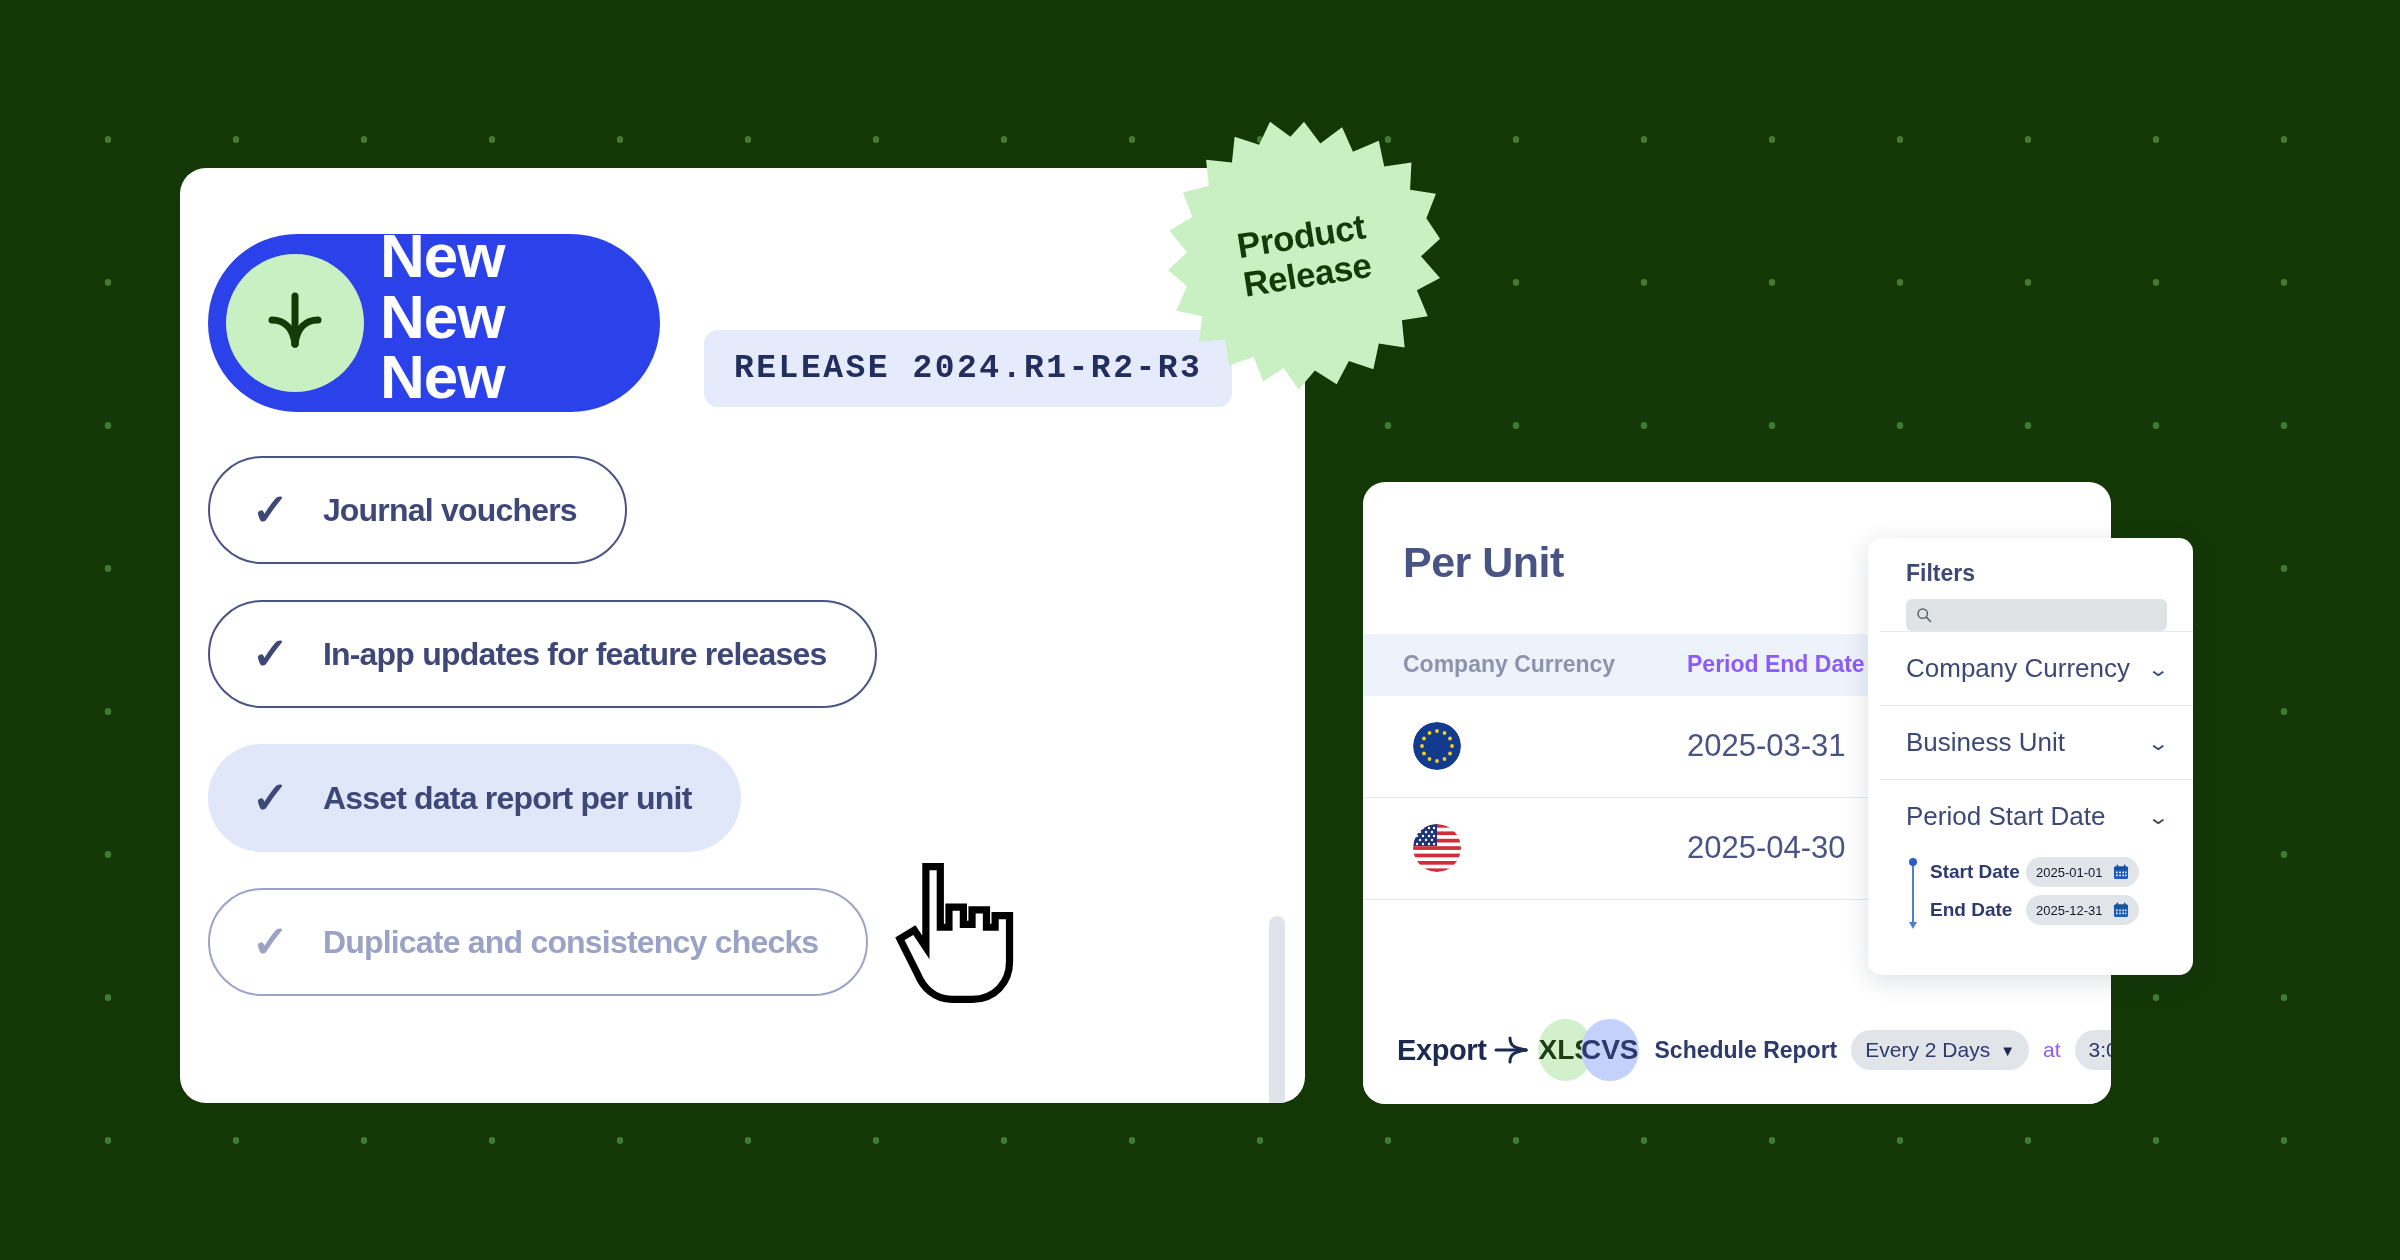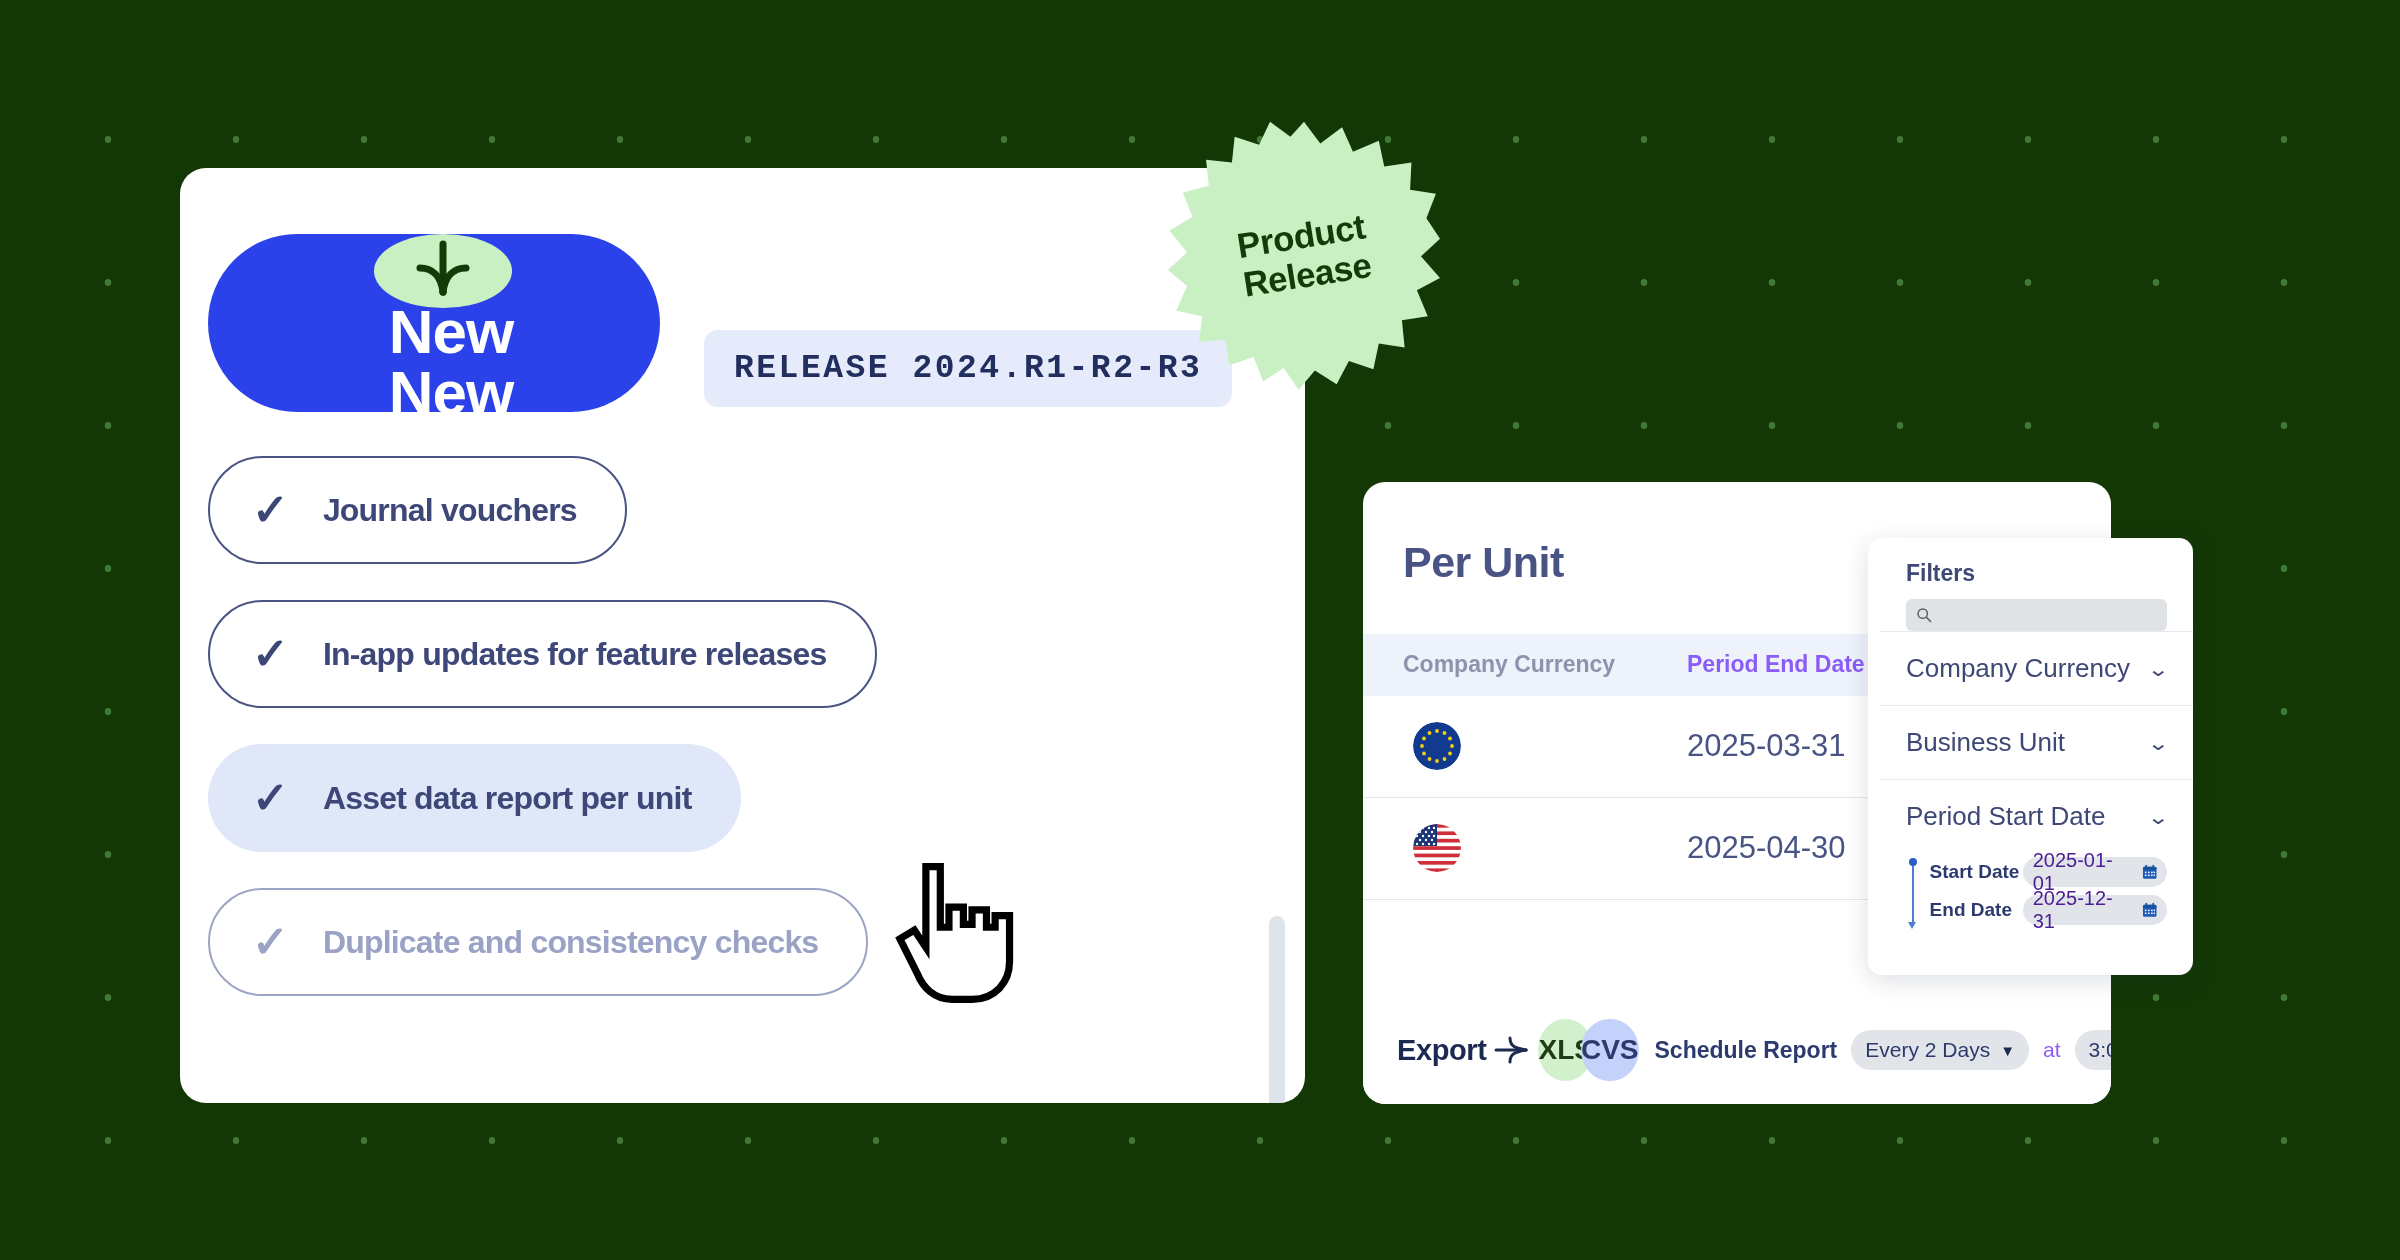--- a/index.html
+++ b/index.html
@@ -57,21 +57,20 @@
     left: 28px;
     top: 12px;
     width: 452px;
     height: 178px;
     background: #2b42ea;
     border-radius: 92px;
     display: flex;
     align-items: center;
     padding-left: 18px;
     overflow: hidden;
-    flex-direction: column;
   }
 
   .new-pill-circle {
     width: 138px;
     height: 138px;
     min-width: 138px;
     border-radius: 50%;
     background: #c9f0c3;
     display: flex;
     align-items: center;
@@ -447,21 +446,21 @@
   .date-chip {
     background: #e1e4e9;
     border-radius: 16px;
     height: 30px;
     display: flex;
     align-items: center;
     padding: 0 10px;
     gap: 10px;
   }
 
-  .date-chip-val { font-size: 20px; color: #4c1d95; }
+  .date-chip-val { font-size: 13px; color: #0f172a; }
 
   
   .hand-cursor {
     position: absolute;
     left: 888px;
     top: 858px;
     width: 145px;
     height: 150px;
     z-index: 7;
   }

